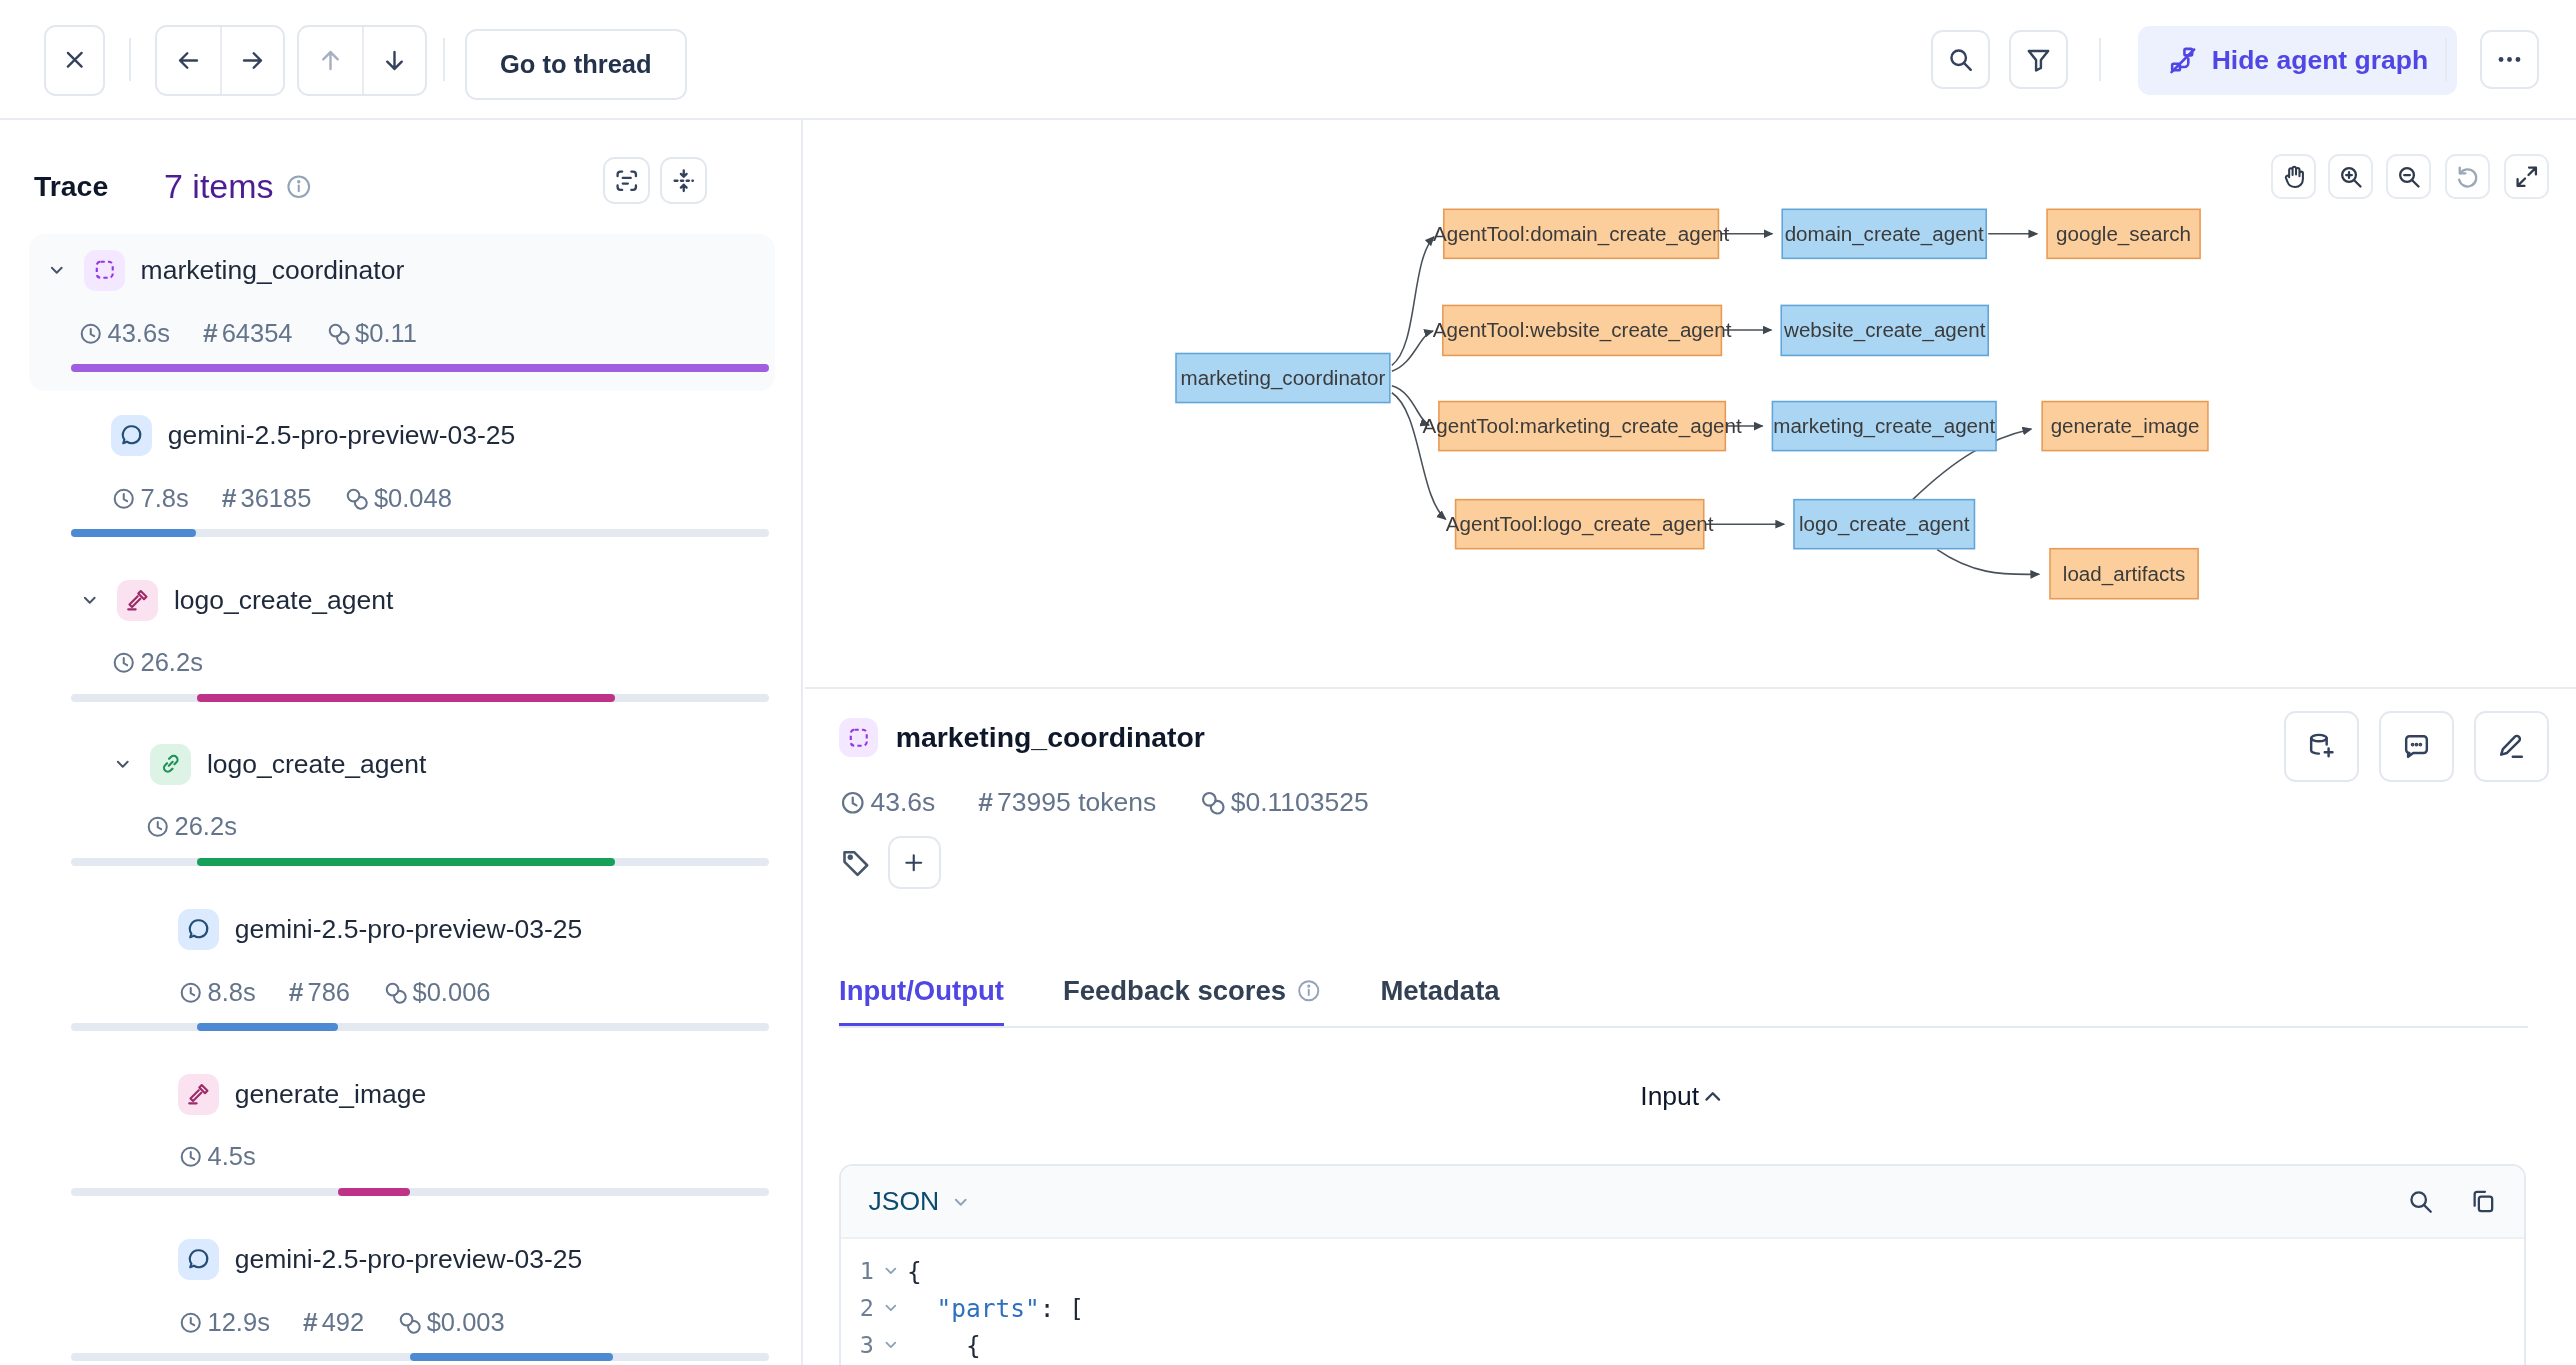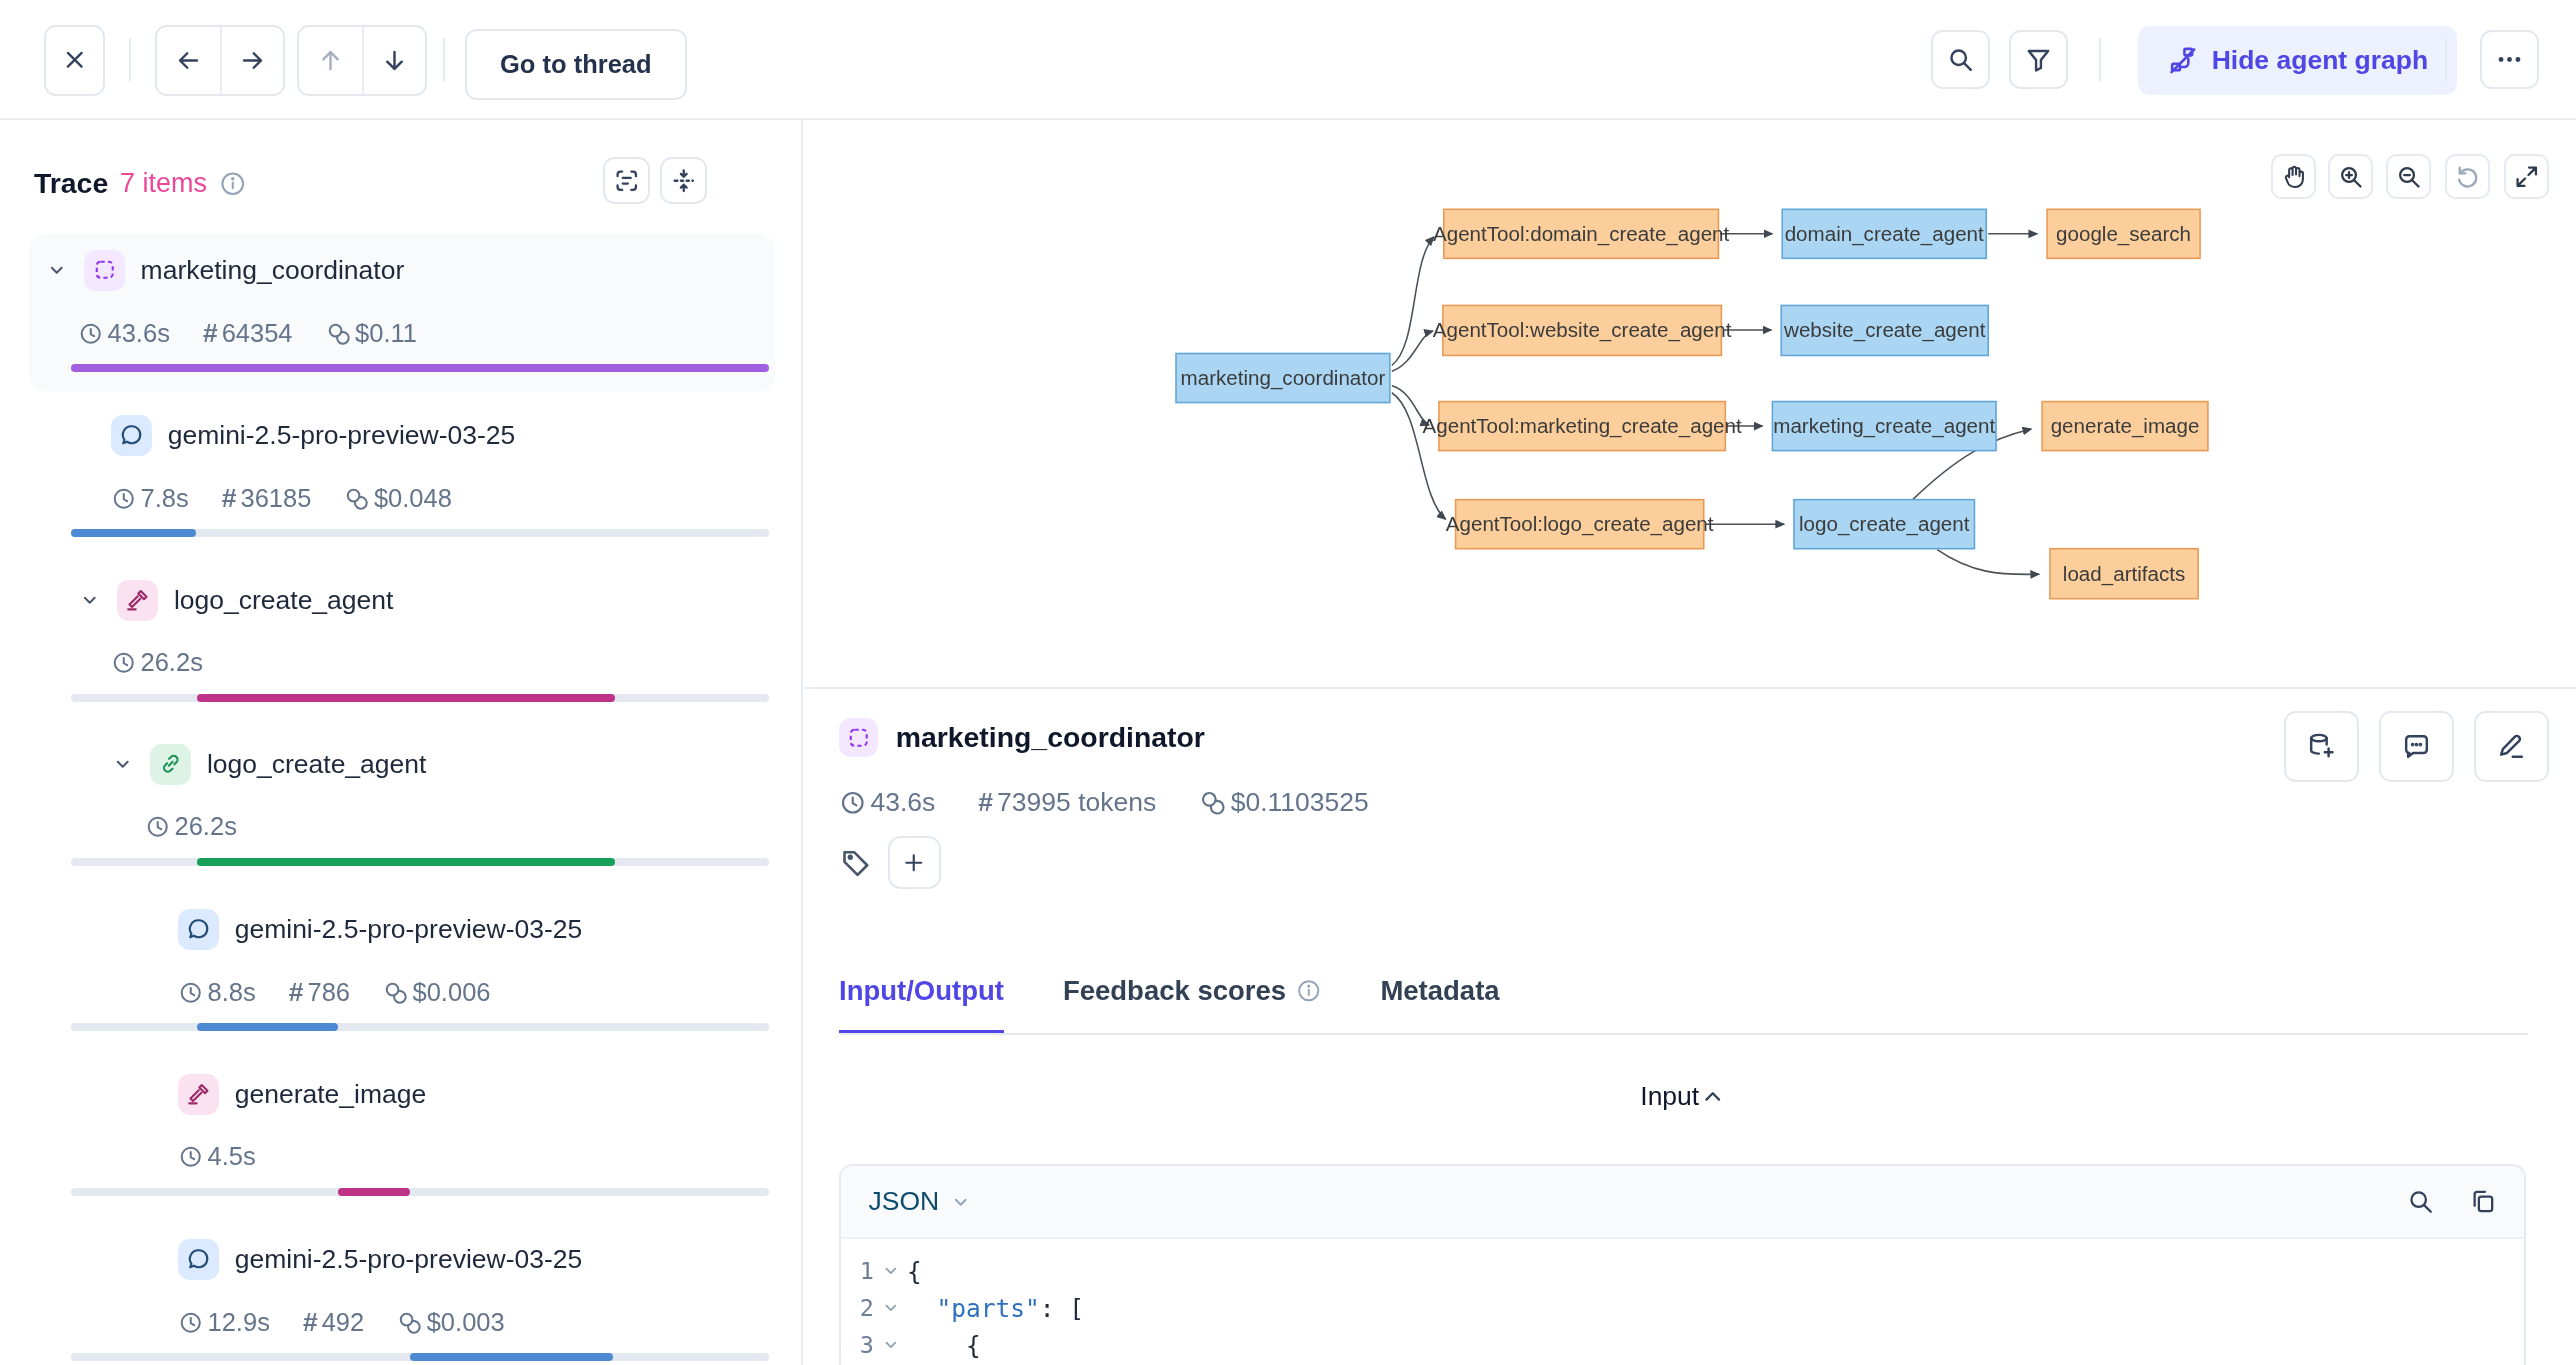--- a/index.html
+++ b/index.html
@@ -19,21 +19,21 @@
   .btn-cell + .btn-cell { border-left:2px solid #E8ECF2; }
   .vdiv { position:absolute; width:2px; height:43px; background:#E5E9F0; }
   .txtbtn { font-size:25.5px; font-weight:600; color:#24324B; }
   #hide-graph-btn { position:absolute; left:2138px; top:25.5px; height:69px; padding:0 29px; display:flex; align-items:center; gap:13.7px;
      background:#EDF0FD; border:none; border-radius:11.8px; color:#4F46E5; font-size:26.5px; font-weight:600; cursor:pointer; }
 
   
   #sidebar { position:absolute; left:0; top:120px; width:803px; height:1246px; background:#fff; border-right:2px solid #E8ECF2; }
   #trace-header { position:absolute; left:34px; top:47px; display:flex; align-items:center; gap:11.8px; }
   #trace-title { font-size:28.4px; font-weight:700; color:#0F172A; }
-  #trace-count { font-size:27px; color:#ec4899; }
+  #trace-count { font-size:34px; color:#4c1d95;margin-left:44px; }
   .hbtn { width:47px; height:47px; border:2px solid #E3E8EF; border-radius:11.8px; background:#fff; display:flex; align-items:center; justify-content:center; color:#33415C; cursor:pointer; }
   #tree { position:absolute; left:29px; top:114px; width:746px; height:1132px; }
   .titem { position:absolute; left:0; width:746px; height:165px; cursor:pointer; }
   .titem .selbg { position:absolute; left:0; top:0; right:0; height:157px; background:#F8FAFC; border-radius:15.7px; }
   .trow { position:absolute; top:15.7px; display:flex; align-items:center; gap:15.7px; }
   .tchev { color:#475569; display:flex; }
   .ticon { width:41px; height:41px; border-radius:11.8px; display:flex; align-items:center; justify-content:center; }
   .tname { font-size:26.5px; font-weight:500; color:#1E293B; }
   .tmetrics { position:absolute; top:84px; display:flex; align-items:center; gap:33px; color:#64748B; font-size:25.5px; }
   .metric { display:flex; align-items:center; gap:4px; }
@@ -50,21 +50,21 @@
   
   #details { position:absolute; left:805px; top:689px; width:1771px; height:677px; background:#fff; }
   #det-head { position:absolute; left:34px; top:29px; display:flex; align-items:center; gap:17.7px; }
   #det-title { font-size:28.4px; font-weight:600; color:#0F172A; }
   #det-actions { position:absolute; right:27.5px; top:21.6px; display:flex; gap:19.6px; }
   .dbtn { width:75px; height:71px; border:2px solid #E3E8EF; border-radius:11.8px; background:#fff; display:flex; align-items:center; justify-content:center; color:#33415C; cursor:pointer; }
   #det-metrics { position:absolute; left:34px; top:98px; display:flex; align-items:center; gap:43px; color:#64748B; font-size:26.5px; }
   #det-tags { position:absolute; left:34px; top:147px; display:flex; align-items:center; gap:15.7px; color:#475569; }
   #add-tag-btn { width:53px; height:53px; border:2px solid #E3E8EF; border-radius:12.8px; background:#fff; display:flex; align-items:center; justify-content:center; color:#33415C; cursor:pointer; }
   #tabs { position:absolute; left:34px; top:286px; width:1689px; border-bottom:2px solid #E5EAF1; display:flex; gap:59px; }
-  .tab { font-size:27.5px; font-weight:600; color:#334155; padding-bottom:23px; border-bottom:3.9px solid transparent; cursor:pointer; display:flex; align-items:center; gap:9.8px; }
+  .tab { font-size:27.5px; font-weight:600; color:#334155; padding-bottom:16px; border-bottom:3.9px solid transparent; cursor:pointer; display:flex; align-items:center; gap:9.8px; }
   .tab.active { color:#4F46E5; border-bottom-color:#4F46E5; }
   #input-head { position:absolute; left:36px; top:392px; width:1685px; display:flex; align-items:center; justify-content:center; }
   #input-label { font-size:26.5px; color:#0F172A; }
   #json-panel { position:absolute; left:34px; top:475px; width:1687px; height:235px; border:2px solid #E5EAF1; border-radius:13.7px 13.7px 0 0; border-bottom:none; overflow:hidden; background:#fff; }
   #json-head { height:73px; background:#F8FAFC; display:flex; align-items:center; justify-content:space-between; padding:0 27.5px; border-bottom:2px solid #EDF1F6; }
   #json-select { display:flex; align-items:center; gap:9.8px; font-size:26.5px; color:#0c4a6e; cursor:pointer; }
   #json-tools { display:flex; align-items:center; gap:33px; color:#33415C; }
   #code { padding:13.7px 0 0 0; font-family:"DejaVu Sans Mono", monospace; font-size:24.5px; color:#1F2937; }
   .codeline { display:flex; align-items:center; height:37px; }
   .lnum { width:33px; text-align:right; color:#6E7F95; font-size:23.5px; }

